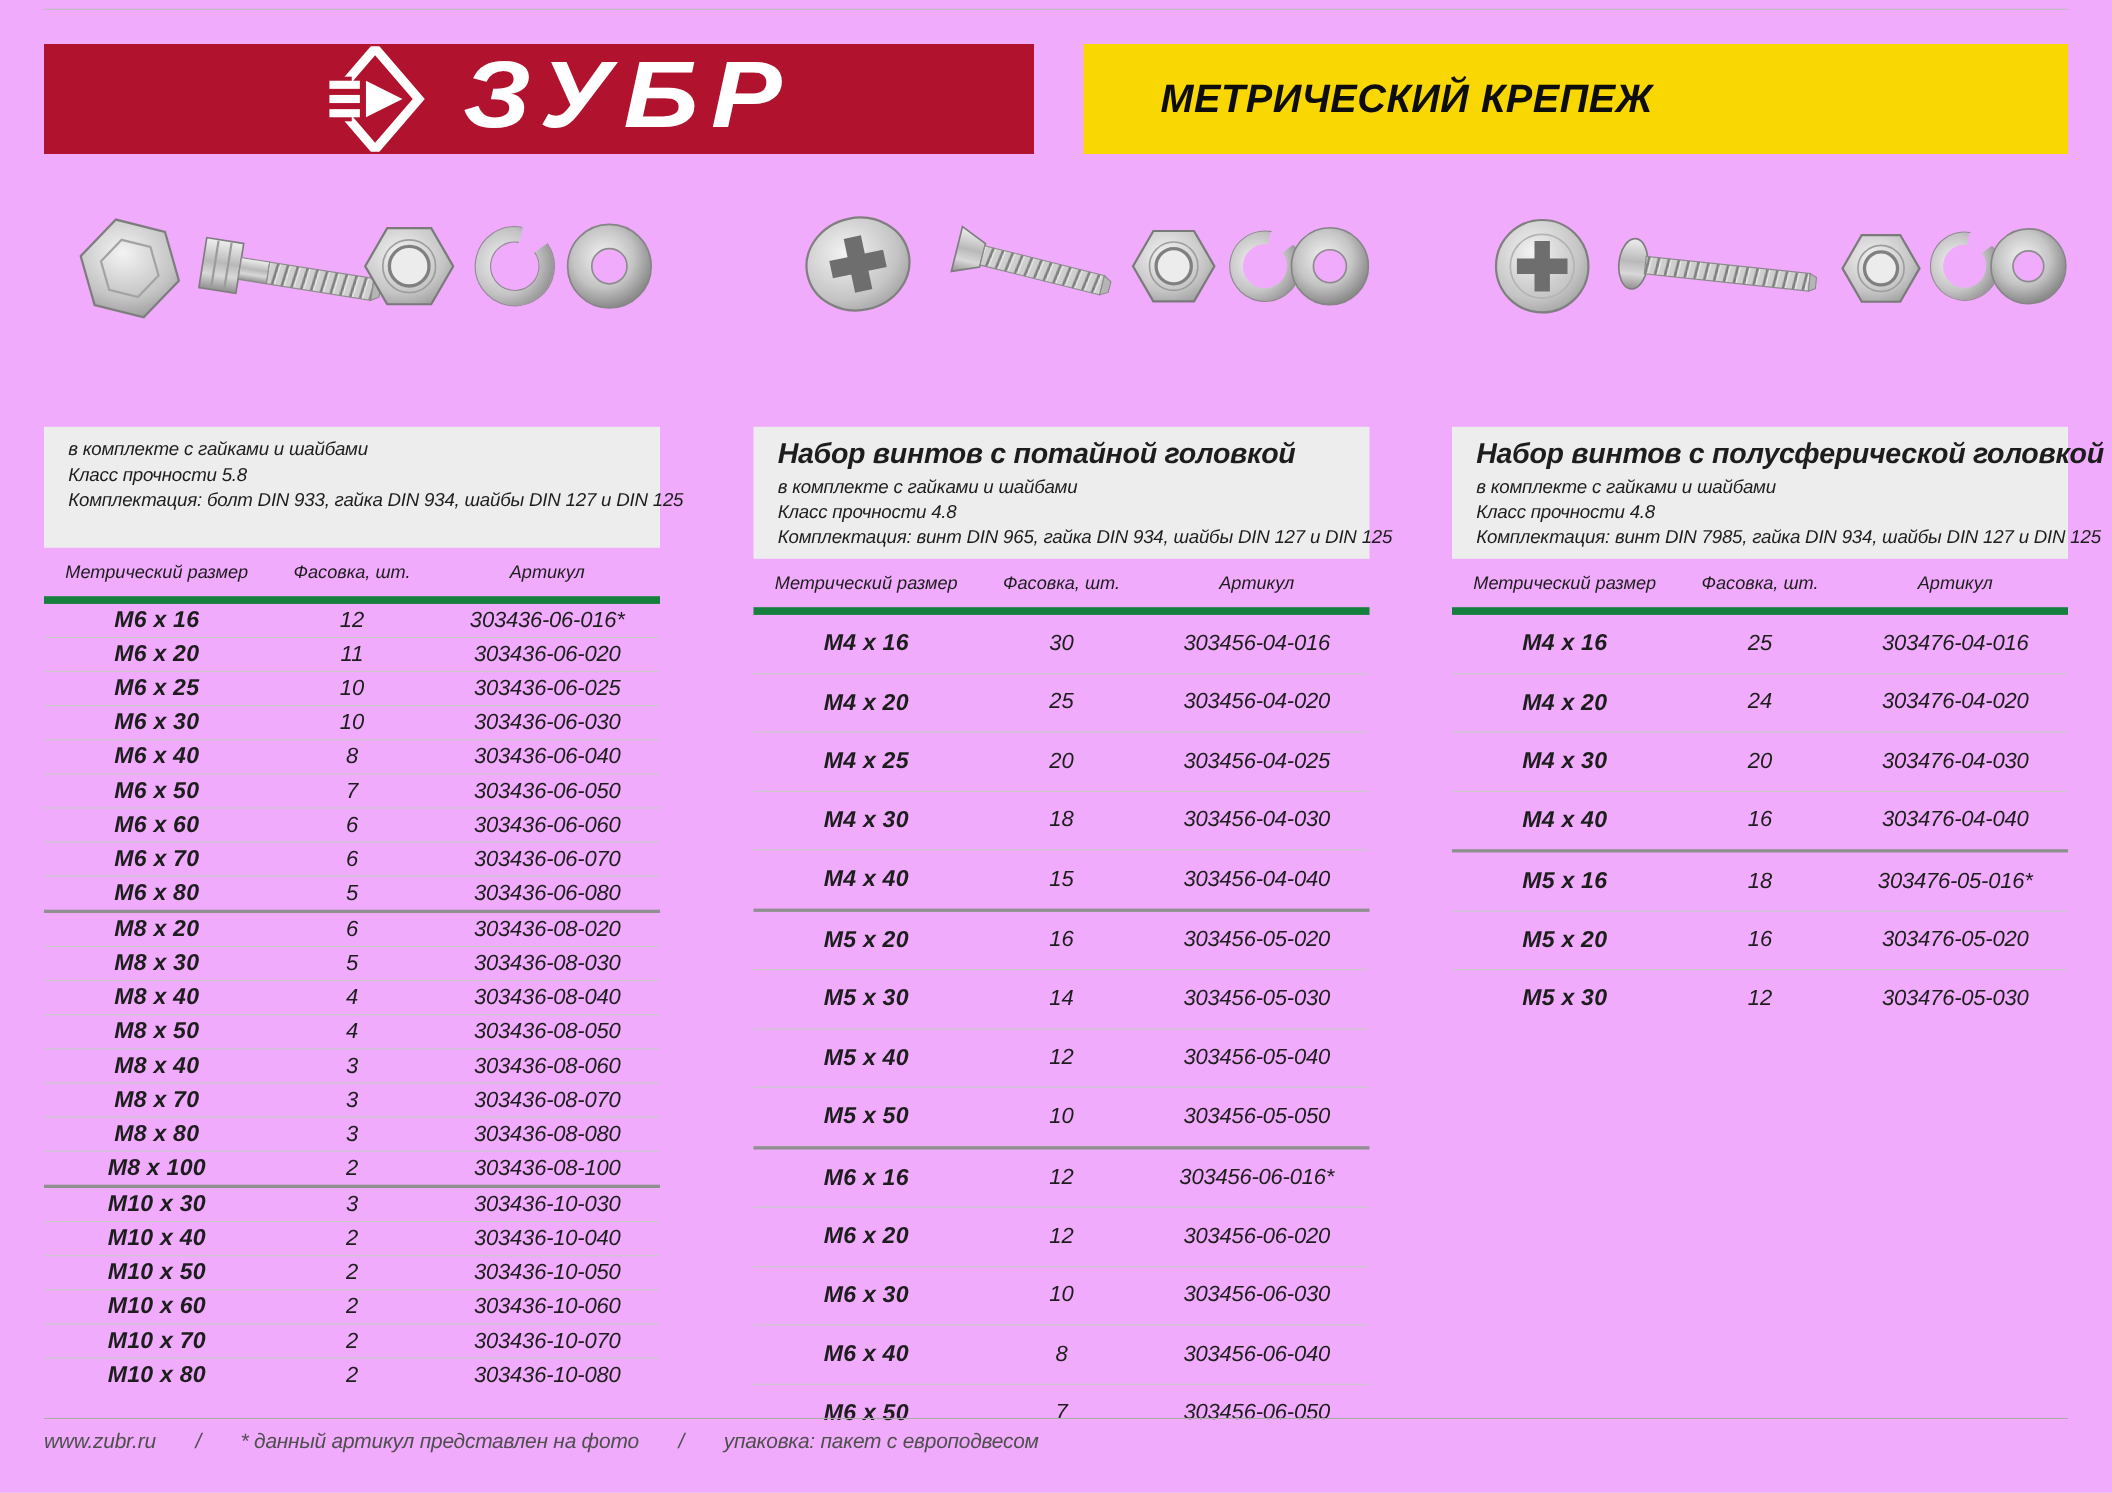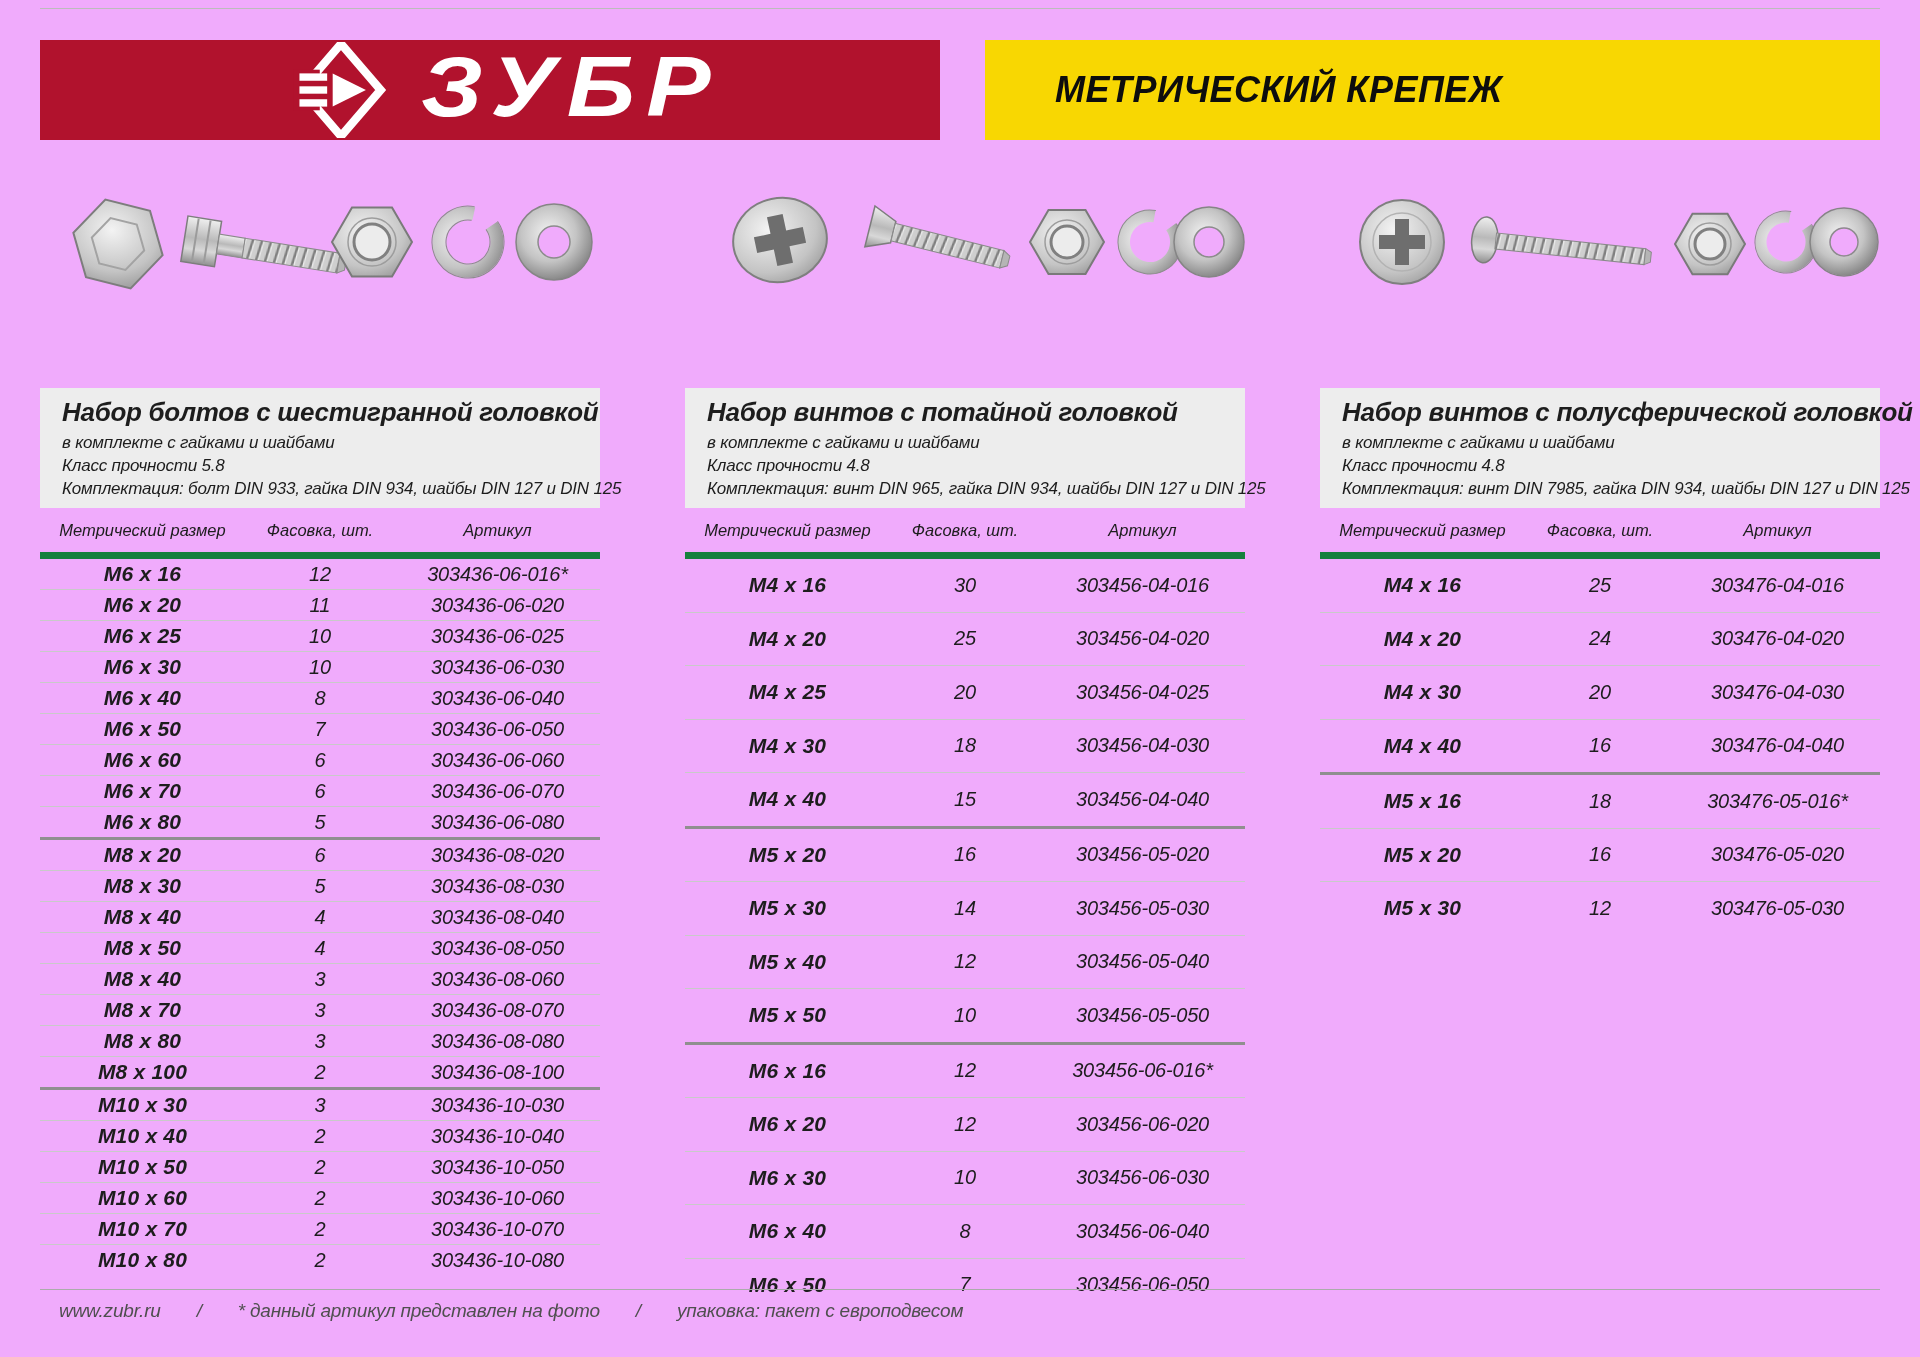--- a/index.html
+++ b/index.html
@@ -46,21 +46,21 @@
   .col.dense .rows .row{height:30px;}
   .row + .row{border-top:1px solid #c9c9c9;}
   .group + .group{border-top:3px solid #8f8f8f;}
   .cell.size{font-weight:bold;font-size:21px;letter-spacing:0.2px;}
   .cell.qty{font-size:20px;}
   .cell.art{font-size:20px;letter-spacing:-0.2px;}
 
   
   .footer-row{
     position:absolute;top:1300px;left:40px;display:flex;gap:36px;align-items:baseline;
-    font-size:19px;color:#4f4f4f;letter-spacing:-0.2px;margin-left:19px;
+    font-size:19px;color:#4f4f4f;letter-spacing:-0.2px;
   }
   svg{display:block}
 </style>
 </head>
 <body>
 
 <div class="page">
   <div class="topline"></div>
 
   <svg width="0" height="0" style="position:absolute" aria-hidden="true">
@@ -125,21 +125,20 @@
         <circle r="36" fill="none" stroke="#8d8d8d" stroke-width="1" stroke-dasharray="198 28"></circle>
         <circle r="22" fill="none" stroke="#8d8d8d" stroke-width="1" stroke-dasharray="120 18"></circle>
       </g>
       <g transform="translate(514,64)">
         <circle r="27" fill="none" stroke="url(#metalR)" stroke-width="22"></circle>
         <circle r="38" fill="none" stroke="#858585" stroke-width="1.5"></circle>
         <circle r="16" fill="none" stroke="#8c8c8c" stroke-width="1.5"></circle>
       </g>
     </svg>
     <div class="info">
-      <h2>Набор болтов с шестигранной головкой</h2>
       <div class="line">в комплекте с гайками и шайбами</div>
       <div class="line">Класс прочности 5.8</div>
       <div class="line">Комплектация: болт DIN 933, гайка DIN 934, шайбы DIN 127 и DIN 125</div>
     </div>
     <div class="thead">
       <span>Метрический размер</span>
       <span>Фасовка, шт.</span>
       <span>Артикул</span>
     </div>
     <div class="rows">

